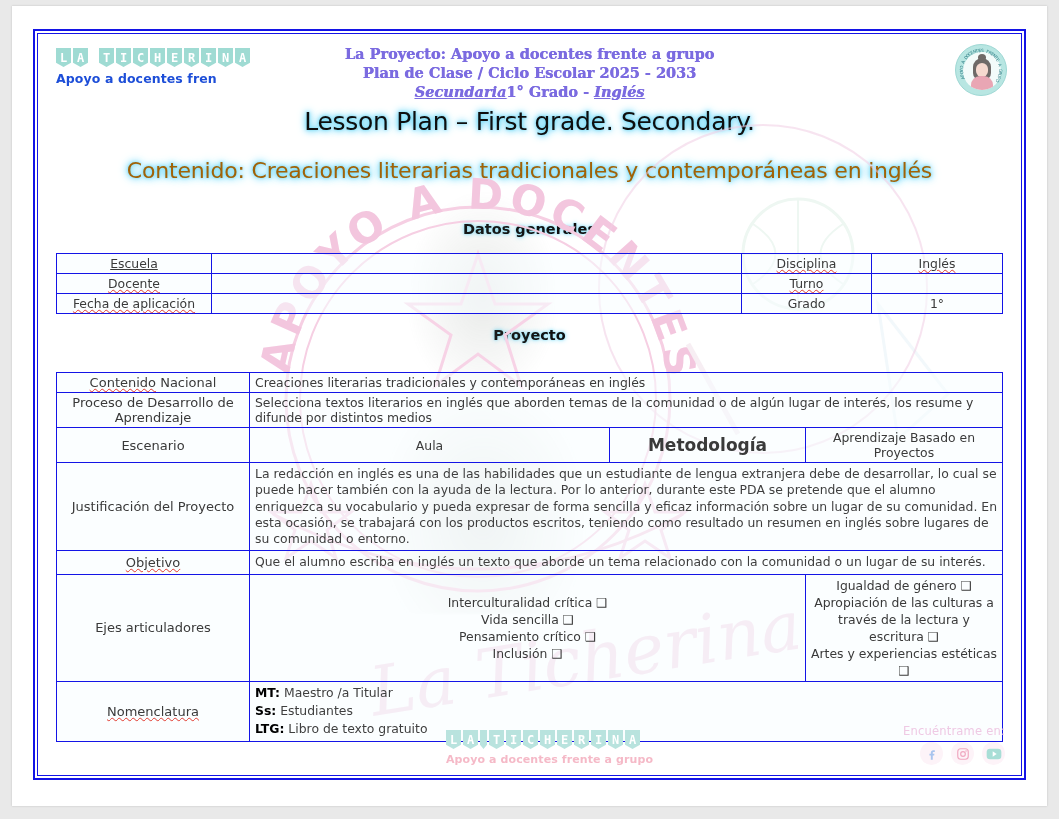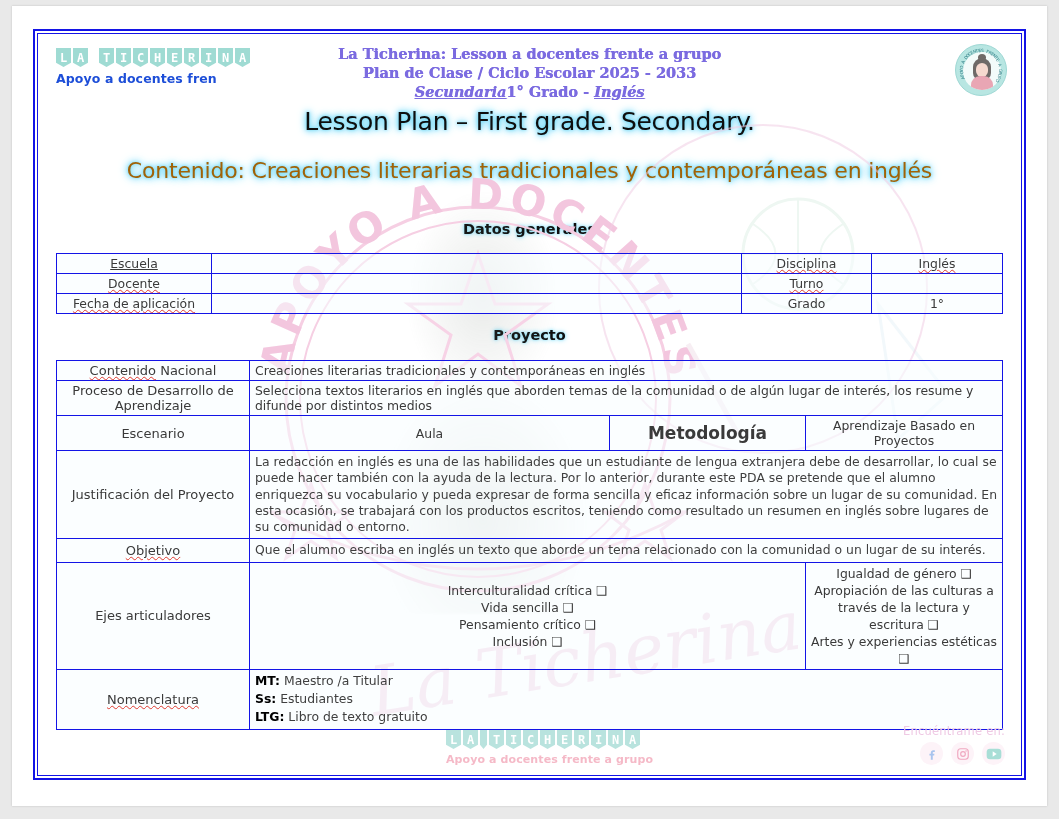--- a/index.html
+++ b/index.html
@@ -286,21 +286,21 @@
           <div class="logo-tag">E</div>
           <div class="logo-tag">R</div>
         <div class="logo-tag">I</div>
           <div class="logo-tag">N</div>
           <div class="logo-tag">A</div>
       </div>
       <div class="logo-sub">Apoyo a docentes fren</div>
     </div>
 
     <div id="head-center">
-      <div class="h-purple">La Ticherina: Lesson a docentes frente a grupo</div>
+      <div class="h-purple">La Proyecto: Apoyo a docentes frente a grupo</div>
       <div class="h-purple">Plan de Clase / Ciclo Escolar 2025 - 2033</div>
       <div class="h-purple">
         <span class="u sq-red">Secundaria</span><span>1° Grado - </span><span class="u sq-red">Inglés</span>
       </div>
       <div class="h-glow">Lesson Plan – First grade. Secondary.</div>
       <div class="h-glow2">Contenido: Creaciones literarias tradicionales y contemporáneas en inglés</div>
     </div>
 
     <div id="avatar-seal">
       <div id="avatar-inner">
@@ -371,21 +371,21 @@
           <td class="cyan"><span class="u wavy">Fecha de aplicación</span></td>
           <td class="blank" colspan="2"></td>
           <td class="cyan"><span>Grado</span></td>
           <td class="ctr">1°</td>
         </tr>
       </tbody>
     </table>
 
     <div class="section-title" style="position:absolute; left:0; top:293px; width:983px;">Proyecto</div>
 
-    <table class="grid" id="tbl-proyecto" style="left:18px; top:326px; width:946px;padding-left:26px;">
+    <table class="grid" id="tbl-proyecto" style="left:18px; top:338px; width:946px;padding-left:26px;">
       <colgroup>
         <col style="width:193px">
           <col style="width:360px">
         <col style="width:196px">
           <col style="width:197px">
       </colgroup>
       <tbody>
         <tr>
           <td class="cyan sm"><span class="u wavy">Contenido</span> Nacional</td>
           <td colspan="3">Creaciones literarias tradicionales y contemporáneas en inglés</td>

